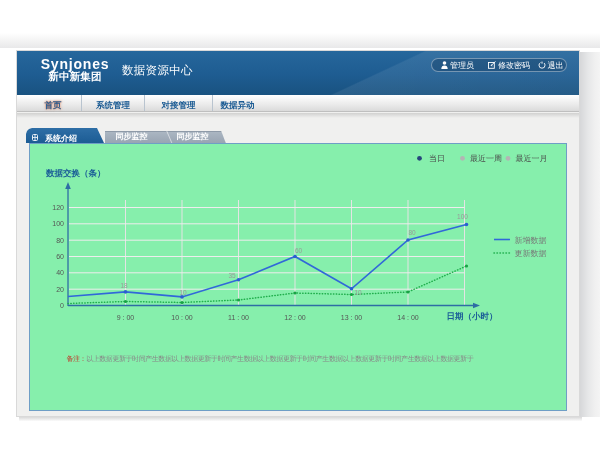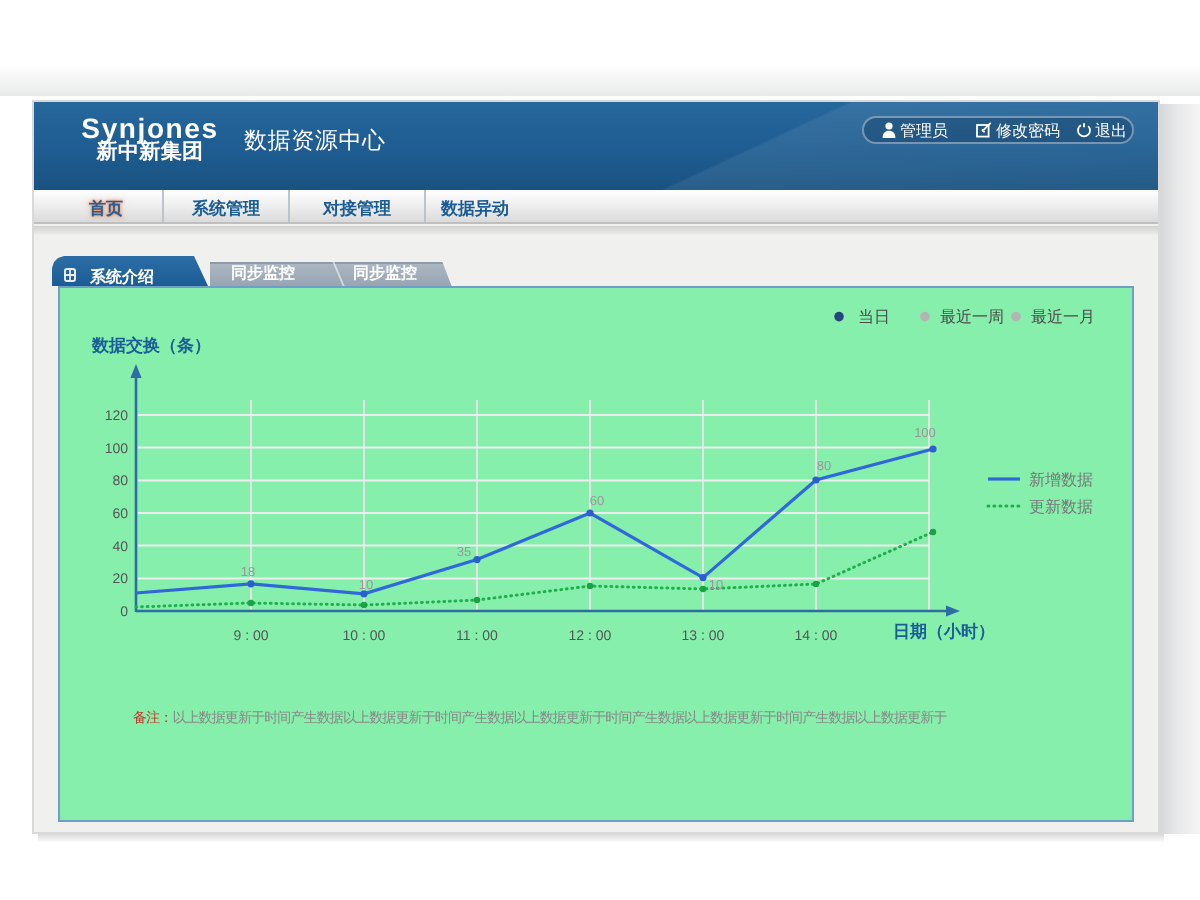--- a/index.html
+++ b/index.html
@@ -37,21 +37,21 @@
 .pill .p2 { left:56px; }
 .pill .p3 { left:105.5px; }
 
 .nav {
   position:absolute; left:0; top:44px; width:100%; height:17px;
   background:linear-gradient(#ffffff, #ececec 55%, #dadada);
   border-bottom:1px solid #bfbfbf;
   display:flex; padding-left:8px;
   font-size:8.5px; font-weight:bold; color:#1c5c94; line-height:20px;
 }
-.nav div { text-align:center; border-right:1px solid #b9c4cf;font-family:Liberation Mono, monospace; }
+.nav div { text-align:center; border-right:1px solid #b9c4cf; }
 .nav div:last-child { border-right:none; }
 .nav .n1 { width:57px; color:#2a5f94; text-shadow:0 0 1.5px rgba(225,110,60,.9), 0 0 3px rgba(225,120,70,.55); }
 .nav .n2 { width:76px; }
 .nav .n3 { width:63px; }
 .nav .n4 { width:68px; }
 .nav .n5 { width:49px; }
 .navshadow { position:absolute; left:0; top:62px; width:100%; height:5px;
   background:linear-gradient(rgba(0,0,0,.13), rgba(0,0,0,0)); }
 
 .tabgray {

